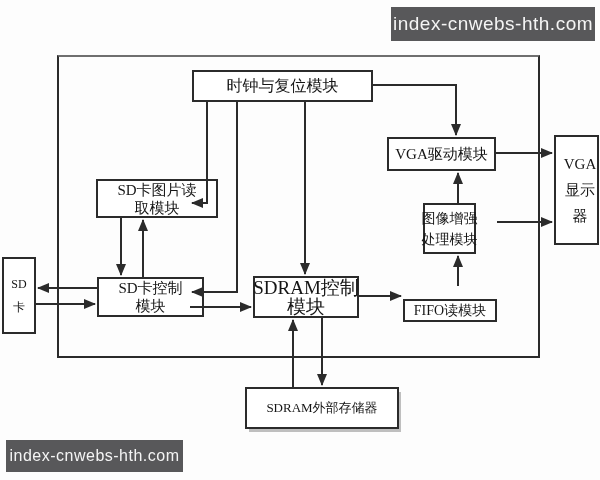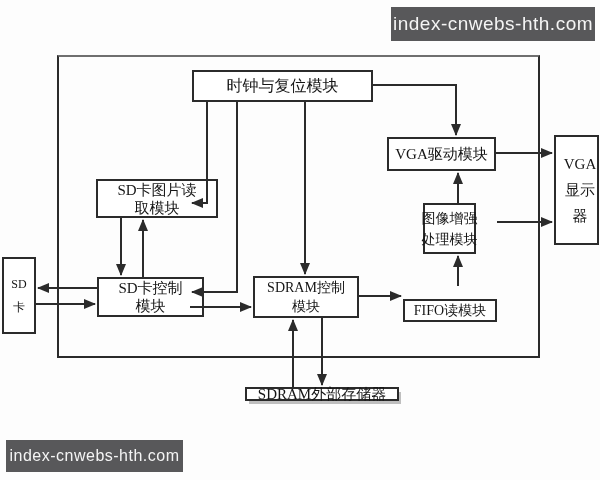--- a/index.html
+++ b/index.html
@@ -27,26 +27,26 @@
   .blk{
     position:absolute;background:var(--box-bg);border:2px solid var(--line);box-sizing:border-box;
     display:flex;flex-direction:column;align-items:center;justify-content:center;
     text-align:center;z-index:3;
   }
   .blk .ln{display:block;white-space:nowrap;}
   #blk-clock     {left:192px;top:70px; width:181px;height:32px;font-size:16px;font-family:Liberation Serif, serif;}
   #blk-sd-read   {left:96px; top:179px;width:122px;height:39px;font-size:15px;line-height:18px;}
   #blk-sd-card   {left:2px;  top:257px;width:34px; height:77px;font-size:12px;line-height:23px;}
   #blk-sd-ctrl   {left:97px; top:277px;width:107px; height:40px;font-size:15px;line-height:18px;}
-  #blk-sdram-ctrl{left:253px;top:276px;width:106px;height:42px;font-size:14px;line-height:19px;}
+  #blk-sdram-ctrl{left:253px;top:276px;width:106px;height:42px;font-size:19px;line-height:19px;}
   #blk-fifo      {left:403px;top:286px;width:94px; height:23px;font-size:14px;margin-top:13px;}
   #blk-enhance   {left:423px;top:203px;width:53px; height:51px;font-size:14px;line-height:21px;}
   #blk-vga-drv   {left:387px;top:137px;width:109px;height:34px;font-size:15px;}
   #blk-vga-disp  {left:554px;top:135px;width:45px; height:110px;font-size:15px;line-height:26px;padding-left:7px;}
-  #blk-sdram-mem {left:245px;top:387px;width:154px;height:14px;font-size:15px;
+  #blk-sdram-mem {left:245px;top:387px;width:154px;height:42px;font-size:13px;
                   box-shadow:3px 4px 0 -1px #bfbfbf;}
   
   .watermark{
     position:absolute;background:var(--watermark-bg);color:var(--watermark-text);
     display:flex;align-items:center;justify-content:center;
     font-family:"Liberation Sans","DejaVu Sans",sans-serif;z-index:6;letter-spacing:0.5px;
   }
   #wm-top   {left:391px;top:7px;  width:204px;height:34px;font-size:19px;}
   #wm-bottom{left:6px;  top:440px;width:177px;height:32px;font-size:16px;}
 </style>

